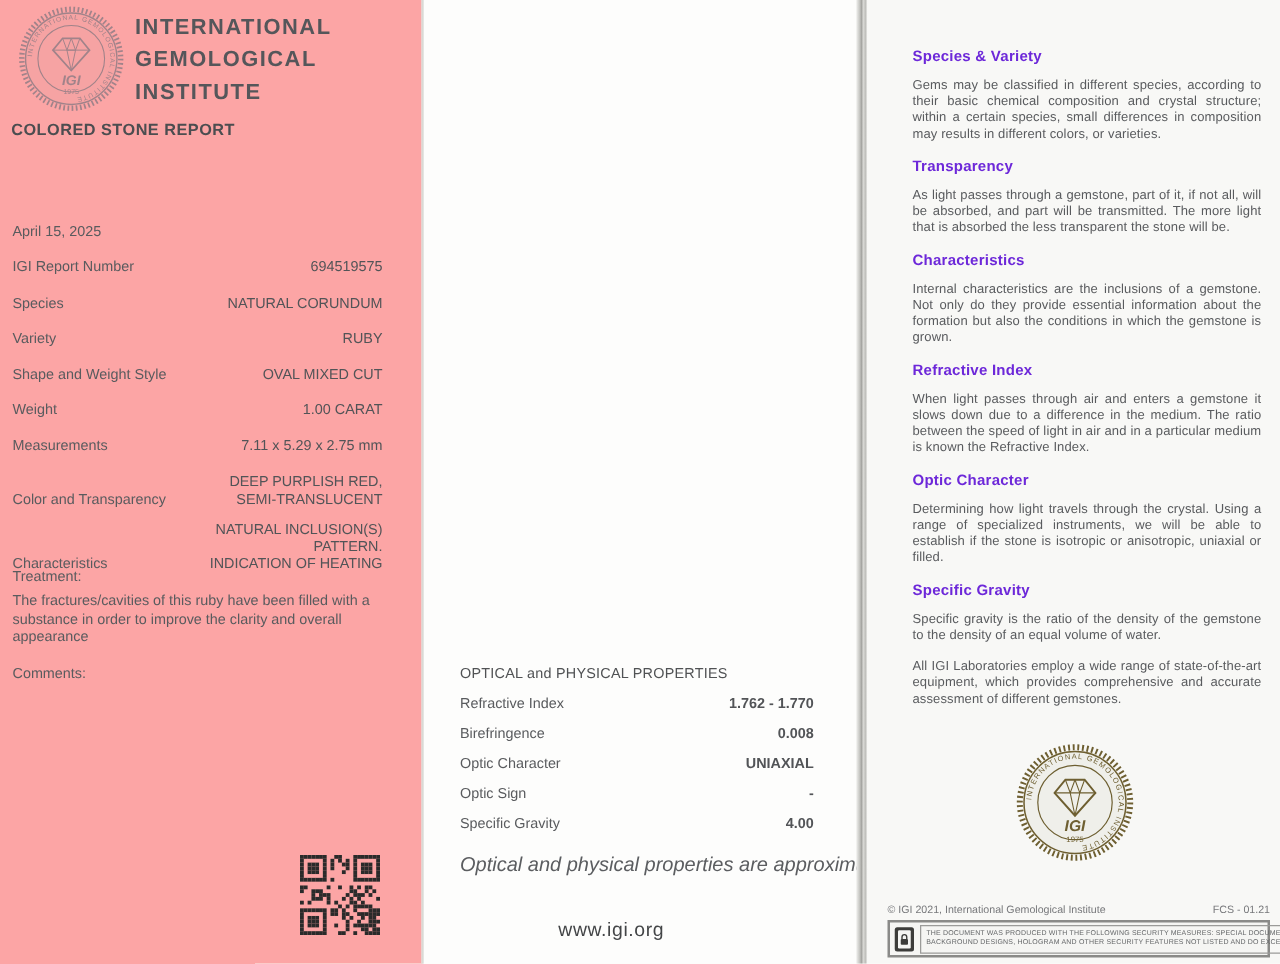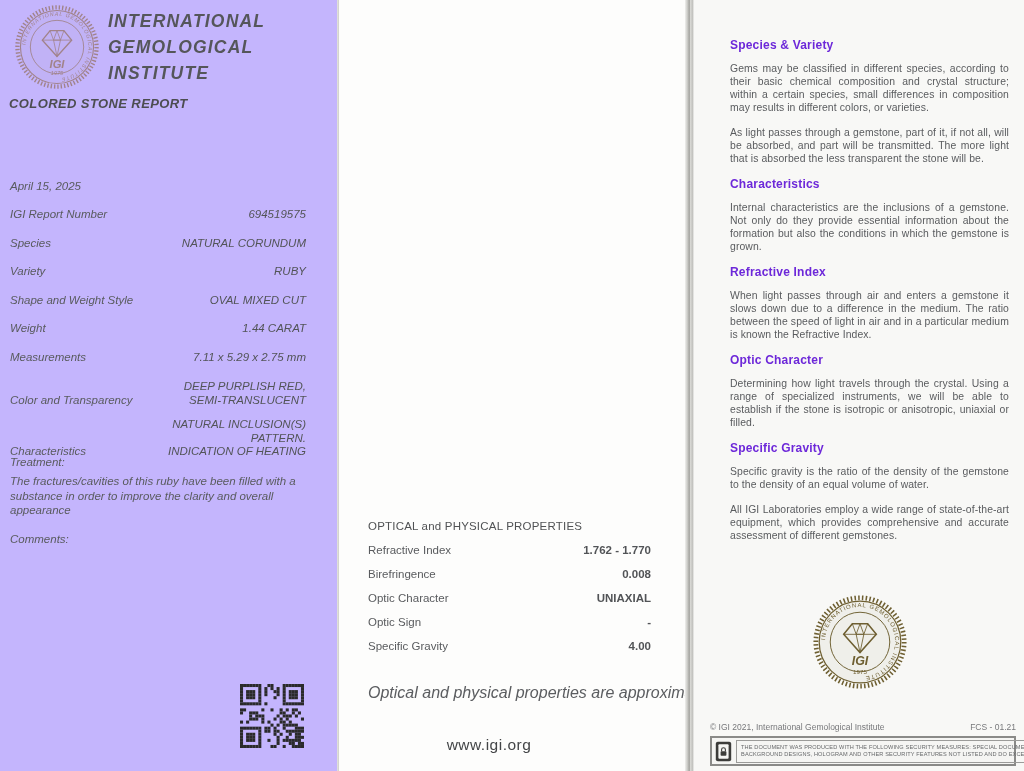--- a/index.html
+++ b/index.html
@@ -5,21 +5,21 @@
   * { margin:0; padding:0; box-sizing:border-box; }
   html,body { width:1024px; height:771px; }
   body {
     position:relative; overflow:hidden;
     background:#fdfdfb;
     font-family:"Liberation Sans", sans-serif;
     color:#55575a;
   }
   
   .panel { position:absolute; top:0; height:771px; }
-  .panel-left  { left:0;   width:338px; background:#c4b5fd;font-style:italic; }
+  .panel-left  { left:0;   width:338px; background:#fca5a5; }
   .panel-mid   { left:339px; width:346px; background:#fdfdfc; }
   .panel-right { left:694px; width:330px; background:#f8f8f6; }
   .fold-line-1 { position:absolute; top:0; left:337px; width:2px; height:771px;
                  background:linear-gradient(to right,#e4e4e0,#cfcfca); }
   .fold-line-2 { position:absolute; top:0; left:685px; width:9px; height:771px;
                  background:linear-gradient(to right,#f0f0ee 0%,#c6c6c2 30%,#a3a39f 48%,#dadad6 62%,#c0c0bc 82%,#f2f2f0 100%); }
 
   
   .logo-seal { position:absolute; left:14px; top:4px; width:86px; height:86px; color:#a1838a; }
   .org-title { position:absolute; left:108px; top:8px; font-size:17.5px; line-height:26px;
@@ -29,21 +29,21 @@
   .f-row { position:absolute; left:10px; width:296px; display:flex;
            justify-content:space-between; font-size:11.5px; line-height:13.5px; color:#595b5e;align-items:flex-end; }
   .f-row .val { text-align:right; white-space:pre-line; color:#525457; }
   .block-label { position:absolute; left:10px; font-size:11.5px; color:#595b5e; }
   .block-text  { position:absolute; left:10px; width:300px; font-size:11.5px;
                  line-height:14.5px; color:#595b5e; }
   .qr { position:absolute; left:240px; top:684px; width:64px; height:64px; }
 
   
   .props { position:absolute; left:368px; top:520px; width:283px; }
-  .props-title { font-size:11.5px; color:#505254; margin-bottom:12px; letter-spacing:0.2px; }
+  .props-title { font-size:11.5px; color:#505254; margin-bottom:12px; letter-spacing:0.2px;margin-top:13px; }
   .p-row { display:flex; justify-content:space-between; font-size:11.5px;
            line-height:12.5px; margin-bottom:11.5px; color:#595b5e; }
   .p-row .val { text-align:right; color:#525457;font-weight:bold; }
   .props-note { position:absolute; left:368px; top:684px; font-size:16px;
                 font-style:italic; color:#5b5d60; }
   .website { position:absolute; left:339px; top:736px; width:300px; text-align:center;
              font-size:15.5px; font-weight:normal; letter-spacing:0.5px; color:#434547; }
 
   
   .glossary { position:absolute; left:730px; top:26px; width:279px; }
@@ -111,21 +111,21 @@
   <div class="f-row" style="top:265px">
     <span class="lbl">Variety</span>
     <span class="val">RUBY</span>
   </div>
   <div class="f-row" style="top:294px">
     <span class="lbl">Shape and Weight Style</span>
     <span class="val">OVAL MIXED CUT</span>
   </div>
   <div class="f-row" style="top:322px">
     <span class="lbl">Weight</span>
-    <span class="val">1.44 CARAT</span>
+    <span class="val">1.00 CARAT</span>
   </div>
   <div class="f-row" style="top:351px">
     <span class="lbl">Measurements</span>
     <span class="val">7.11 x 5.29 x 2.75 mm</span>
   </div>
   <div class="f-row" style="top:380px">
     <span class="lbl">Color and Transparency</span>
     <span class="val">DEEP PURPLISH RED,
 SEMI-TRANSLUCENT</span>
   </div>
@@ -380,20 +380,21 @@
 
 <div class="fold-line-2"></div>
 
 <div class="panel panel-right"></div>
 <div class="glossary">
   <div class="sec">
     <h3>Species &amp; Variety</h3>
     <p>Gems may be classified in different species, according to their basic chemical composition and crystal structure; within a certain species, small differences in composition may results in different colors, or varieties.</p>
   </div>
   <div class="sec">
+    <h3>Transparency</h3>
     <p>As light passes through a gemstone, part of it, if not all, will be absorbed, and part will be transmitted. The more light that is absorbed the less transparent the stone will be.</p>
   </div>
   <div class="sec">
     <h3>Characteristics</h3>
     <p>Internal characteristics are the inclusions of a gemstone. Not only do they provide essential information about the formation but also the conditions in which the gemstone is grown.</p>
   </div>
   <div class="sec">
     <h3>Refractive Index</h3>
     <p>When light passes through air and enters a gemstone it slows down due to a difference in the medium. The ratio between the speed of light in air and in a particular medium is known the Refractive Index.</p>
   </div>

